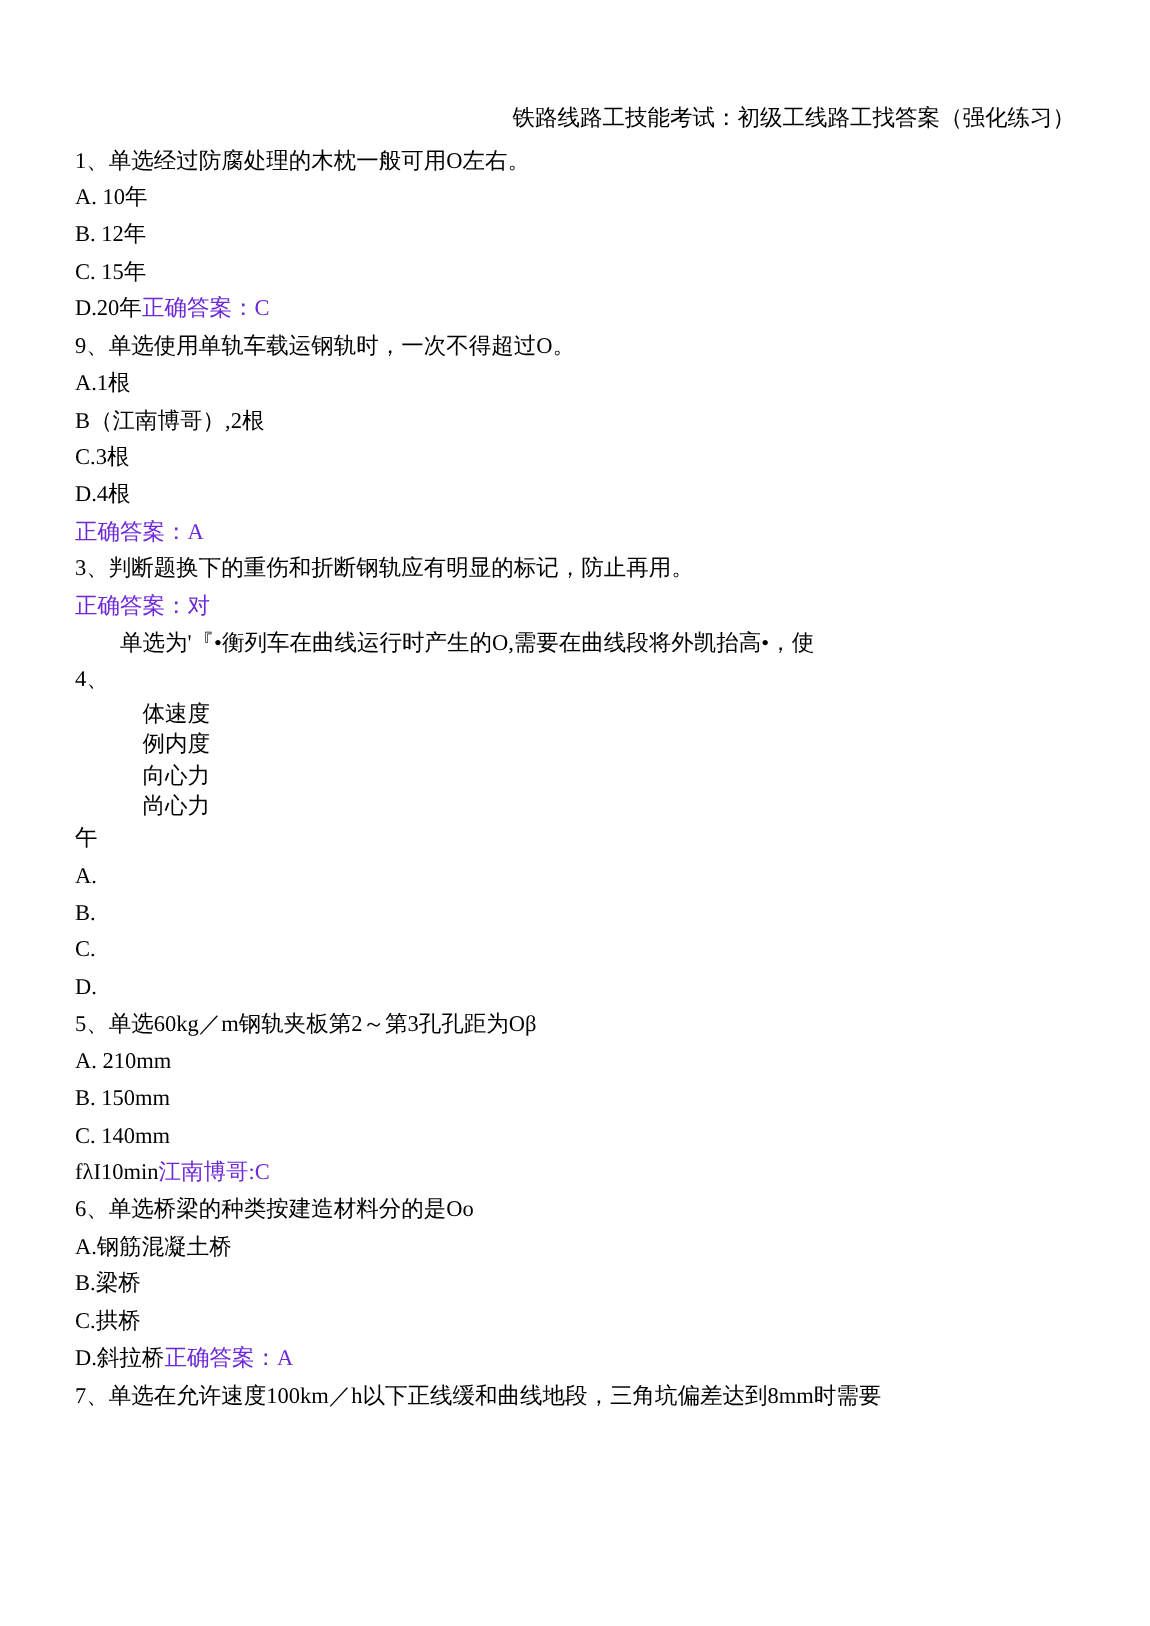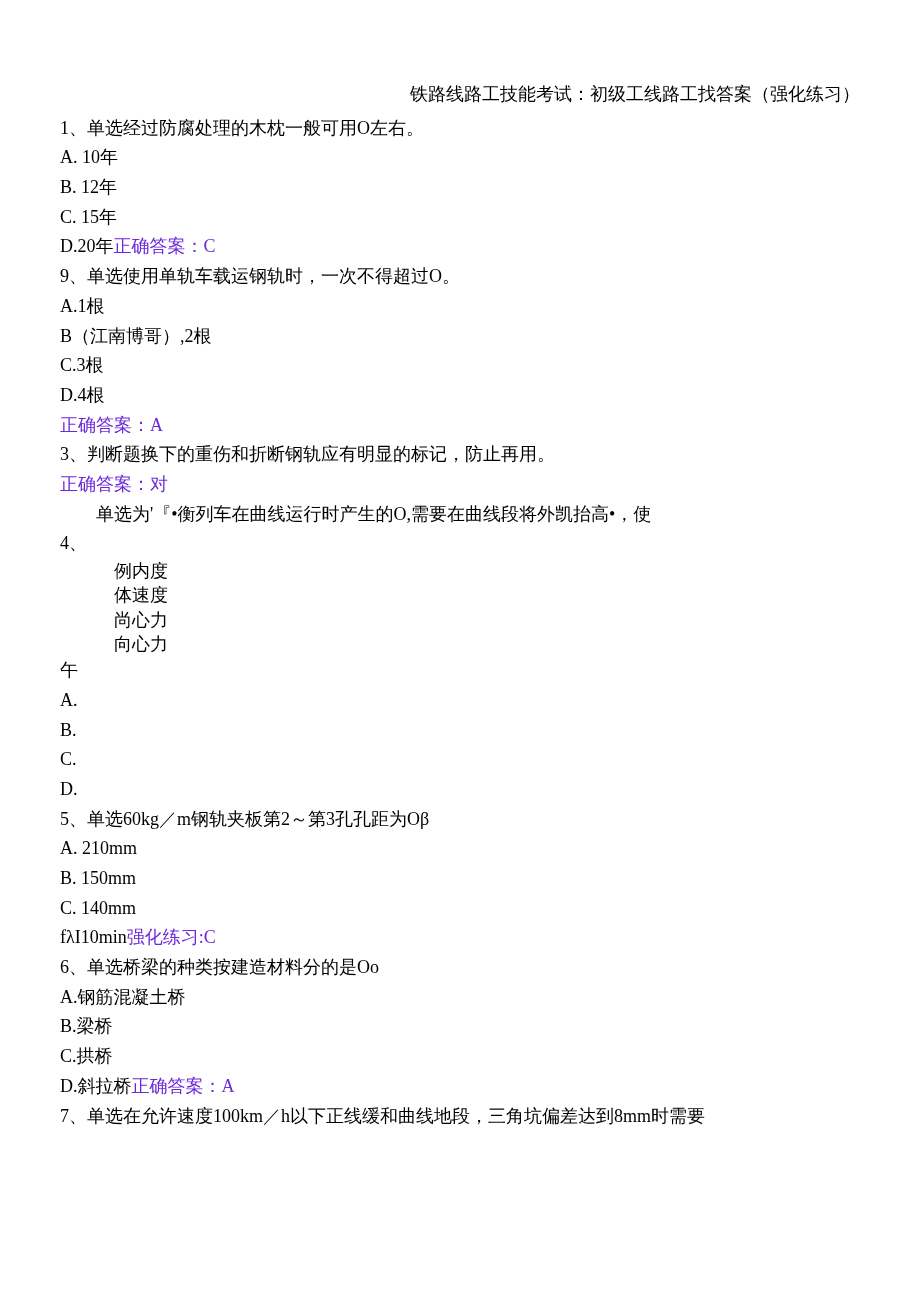--- a/index.html
+++ b/index.html
@@ -54,38 +54,38 @@
 <span class="line">D.4根</span>
 <span class="line red">正确答案：A</span>
 
 <span class="line">3、判断题换下的重伤和折断钢轨应有明显的标记，防止再用。</span>
 <span class="line red">正确答案：对</span>
 
 <span class="line indent">单选为'『•衡列车在曲线运行时产生的O,需要在曲线段将外凯抬高•，使</span>
 <span class="line">4、</span>
 
 <div class="vertical-block">
+  <span class="line">体速度</span>
   <span class="line">例内度</span>
-  <span class="line">体速度</span>
+  <span class="line">向心力</span>
   <span class="line">尚心力</span>
-  <span class="line">向心力</span>
 </div>
 
 <span class="line">午</span>
 <span class="line">A.</span>
 <span class="line">B.</span>
 <span class="line">C.</span>
 <span class="line">D.</span>
 
 <span class="line">5、单选60kg／m钢轨夹板第2～第3孔孔距为Oβ</span>
 <span class="line">A. 210mm</span>
 <span class="line">B. 150mm</span>
 <span class="line">C. 140mm</span>
 <span class="line">
-  <span>fλI10min</span><span class="red">强化练习:C</span>
+  <span>fλI10min</span><span class="red">江南博哥:C</span>
 </span>
 
 <span class="line">6、单选桥梁的种类按建造材料分的是Oo</span>
 <span class="line">A.钢筋混凝土桥</span>
 <span class="line">B.梁桥</span>
 <span class="line">C.拱桥</span>
 <span class="line">
   <span>D.斜拉桥</span><span class="red">正确答案：A</span>
 </span>
 

